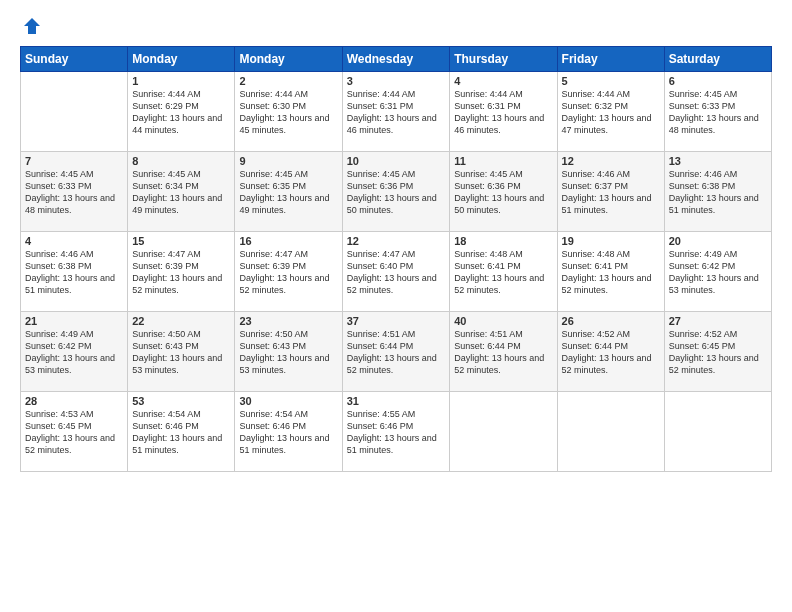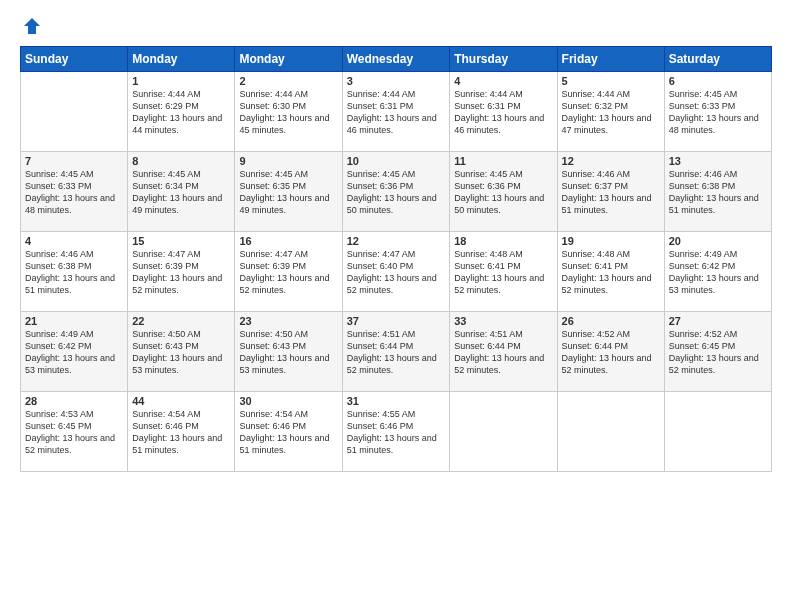--- a/index.html
+++ b/index.html
@@ -230,39 +230,39 @@
           </td>
           <td>
             <span class="day-num">23</span>
             <div class="cell-text">Sunrise: 4:50 AM<br>Sunset: 6:43 PM<br>Daylight: 13 hours and 53 minutes.</div>
           </td>
           <td>
             <span class="day-num">37</span>
             <div class="cell-text">Sunrise: 4:51 AM<br>Sunset: 6:44 PM<br>Daylight: 13 hours and 52 minutes.</div>
           </td>
           <td>
-            <span class="day-num">33</span>
+            <span class="day-num">40</span>
             <div class="cell-text">Sunrise: 4:51 AM<br>Sunset: 6:44 PM<br>Daylight: 13 hours and 52 minutes.</div>
           </td>
           <td>
             <span class="day-num">26</span>
             <div class="cell-text">Sunrise: 4:52 AM<br>Sunset: 6:44 PM<br>Daylight: 13 hours and 52 minutes.</div>
           </td>
           <td>
             <span class="day-num">27</span>
             <div class="cell-text">Sunrise: 4:52 AM<br>Sunset: 6:45 PM<br>Daylight: 13 hours and 52 minutes.</div>
           </td>
         </tr>
         <tr>
           <td>
             <span class="day-num">28</span>
             <div class="cell-text">Sunrise: 4:53 AM<br>Sunset: 6:45 PM<br>Daylight: 13 hours and 52 minutes.</div>
           </td>
           <td>
-            <span class="day-num">44</span>
+            <span class="day-num">53</span>
             <div class="cell-text">Sunrise: 4:54 AM<br>Sunset: 6:46 PM<br>Daylight: 13 hours and 51 minutes.</div>
           </td>
           <td>
             <span class="day-num">30</span>
             <div class="cell-text">Sunrise: 4:54 AM<br>Sunset: 6:46 PM<br>Daylight: 13 hours and 51 minutes.</div>
           </td>
           <td>
             <span class="day-num">31</span>
             <div class="cell-text">Sunrise: 4:55 AM<br>Sunset: 6:46 PM<br>Daylight: 13 hours and 51 minutes.</div>
           </td>

